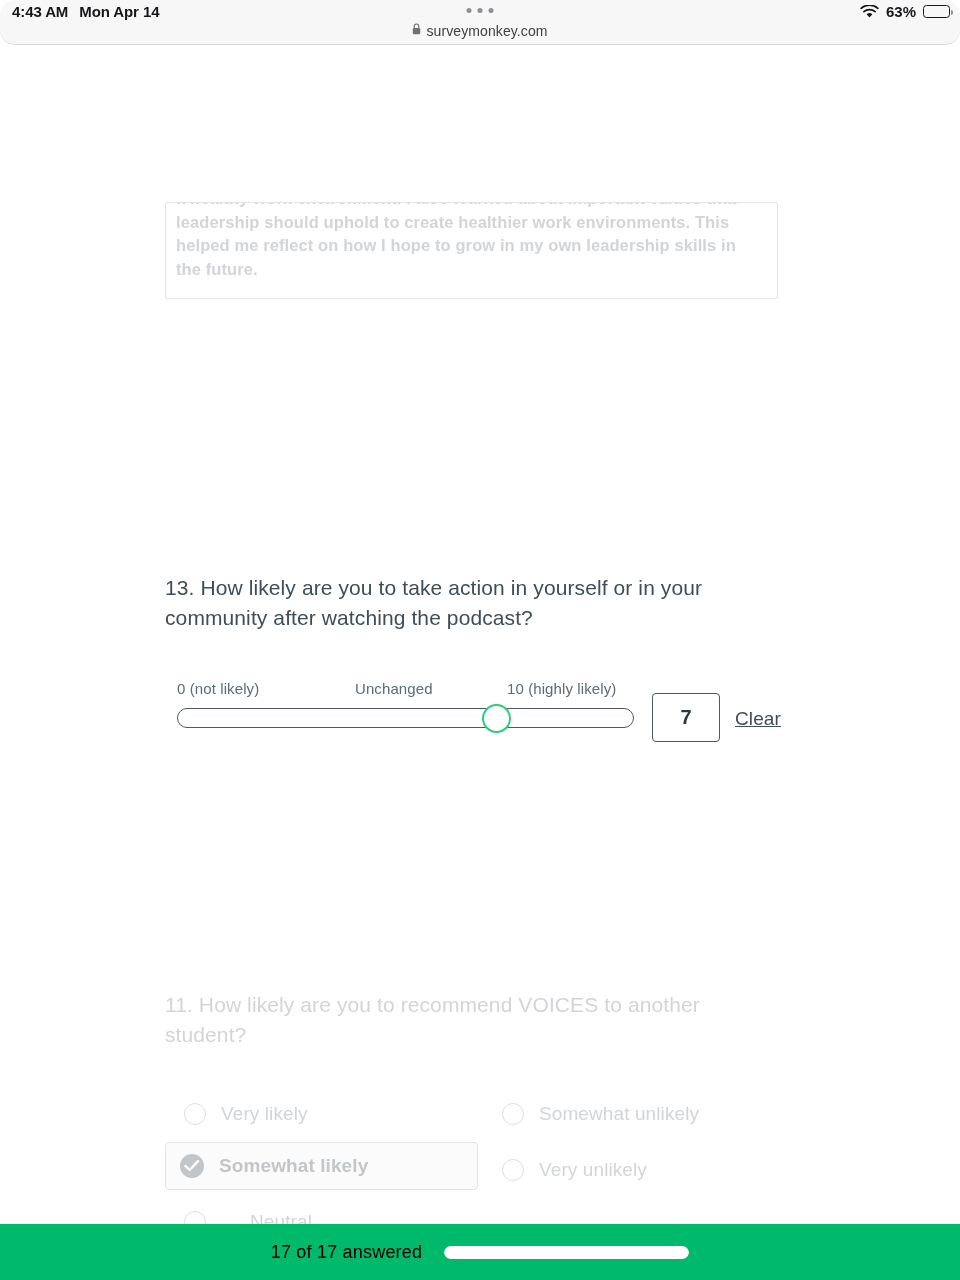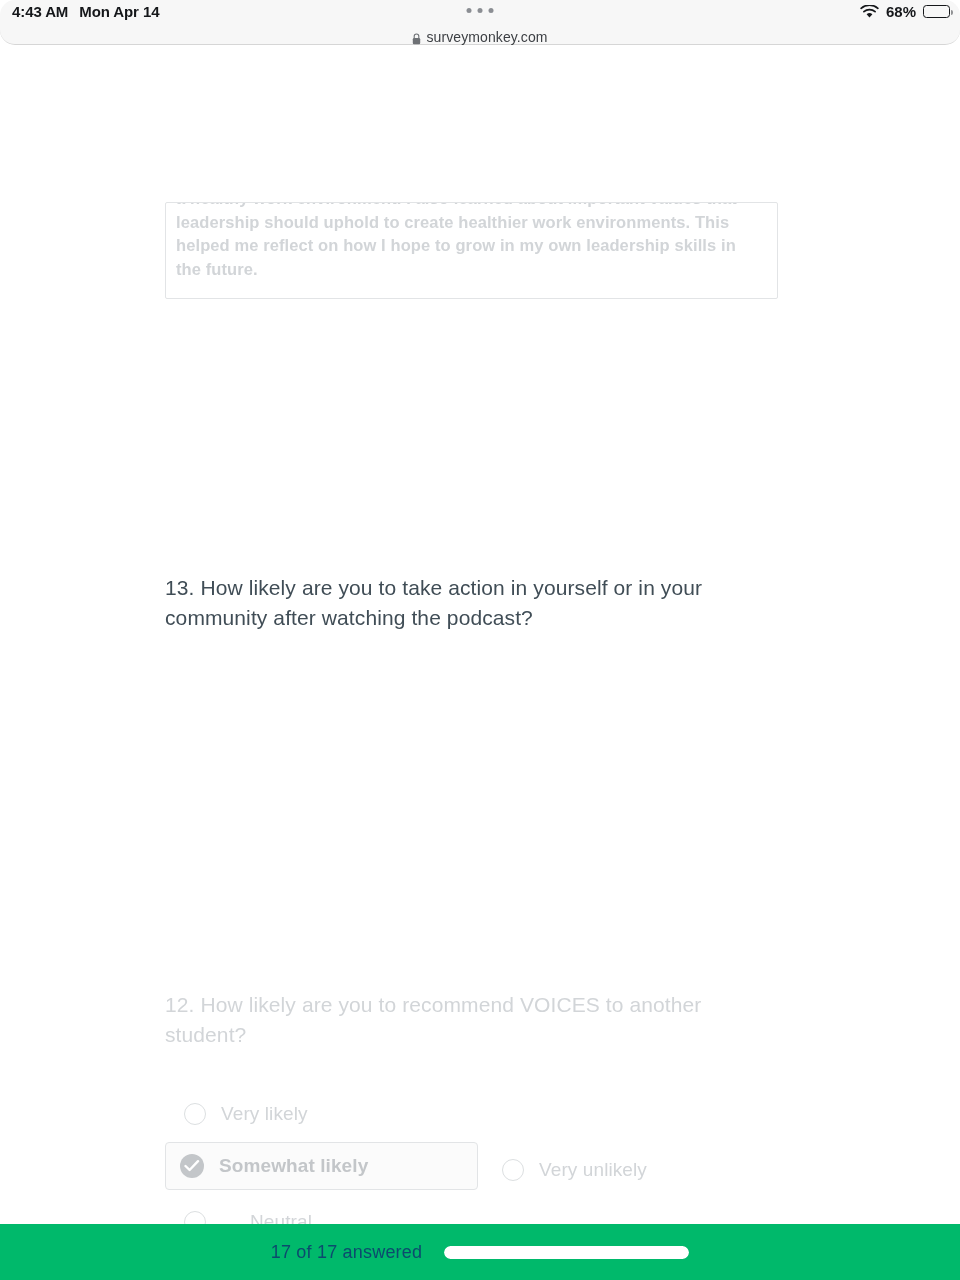--- a/index.html
+++ b/index.html
@@ -101,21 +101,21 @@
     border-radius: 50%;
     background: #8b8e93;
   }
 
   .url-row {
     position: absolute;
     top: 23px; left: 0;
     width: 960px;
     height: 22px;
     display: flex;
-    align-items: flex-end;
+    align-items: flex-start;
     justify-content: center;
     gap: 5px;
   }
   .lock-icon { display: block; width: 9px; height: 12px; }
   .url-text {
     font-size: 14px;
     color: #3c3f43;
     letter-spacing: 0.1px;
   }
 
@@ -300,21 +300,21 @@
     width: 960px;
     height: 56px;
     background: #00b96b;
     display: flex;
     align-items: center;
     justify-content: center;
     gap: 22px;
   }
   .footer-text {
     font-size: 18px;
-    color: #0c4a6e;
+    color: #000000;
     letter-spacing: 0.2px;
   }
   .progress-track {
     width: 245px;
     height: 13px;
     border-radius: 7px;
     background: rgba(255,255,255,0.28);
     overflow: hidden;
   }
   .progress-fill {
@@ -336,21 +336,21 @@
         <span>Mon Apr 14</span>
       </div>
       <div class="sb-right">
         <span>
           <svg class="wifi-icon" viewBox="0 0 19 14">
             <path d="M9.5 12.6 L6.6 9.2 a4.6 4.6 0 0 1 5.8 0 Z" fill="#15171a"></path>
             <path d="M3.9 6.6 a8.6 8.6 0 0 1 11.2 0" stroke="#15171a" stroke-width="1.7" fill="none" stroke-linecap="round"></path>
             <path d="M1.1 3.3 a12.8 12.8 0 0 1 16.8 0" stroke="#15171a" stroke-width="1.7" fill="none" stroke-linecap="round"></path>
           </svg>
         </span>
-        <span>68%</span>
+        <span>63%</span>
         <span class="battery">
           <span class="battery-fill" id="battery-fill" style="width: 63%;"></span>
         </span>
       </div>
     </div>
 
     <div class="chrome-dots">
       <i></i>
         <i></i>
         <i></i>
@@ -372,24 +372,42 @@
     <div class="q-block" id="q12">
 
       <div class="textarea-box">
         <div class="textarea-inner">a healthy work environment. I also learned about important values that leadership should uphold to create healthier work environments. This helped me reflect on how I hope to grow in my own leadership skills in the future.</div>
       </div>
     </div>
 
     <div class="q-block" id="q13">
       <div class="q-title active">13. How likely are you to take action in yourself or in your community after watching the podcast?</div>
 
+      <div class="slider-area">
+
+        <div class="slider-labels">
+          <span class="sl-min">0 (not likely)</span>
+          <span class="sl-mid">Unchanged</span>
+          <span class="sl-max">10 (highly likely)</span>
+        </div>
+
+        <div class="slider-track">
+          <div class="slider-thumb" id="slider-thumb" style="left: 70%;"></div>
+        </div>
+
+        <div class="slider-value">
+          <span>7</span>
+        </div>
+
+        <span class="slider-clear">Clear</span>
+      </div>
     </div>
 
     <div class="q-block" id="q14">
-      <div class="q-title faded">12. How likely are you to recommend VOICES to another student?</div>
+      <div class="q-title faded">11. How likely are you to recommend VOICES to another student?</div>
 
       <div class="choices">
 
         <div class="choice c-very-likely">
           <span class="radio-ring"></span>
           <span>Very likely</span>
         </div>
 
         <div class="choice selected c-somewhat-likely">
           <span class="radio-check">
@@ -398,20 +416,24 @@
             </svg>
           </span>
           <span>Somewhat likely</span>
         </div>
 
         <div class="choice c-neutral">
           <span class="radio-ring"></span>
           <span>Neutral</span>
         </div>
 
+        <div class="choice c-somewhat-unlikely">
+          <span class="radio-ring"></span>
+          <span>Somewhat unlikely</span>
+        </div>
 
         <div class="choice c-very-unlikely">
           <span class="radio-ring"></span>
           <span>Very unlikely</span>
         </div>
 
       </div>
     </div>
 
   </div>

